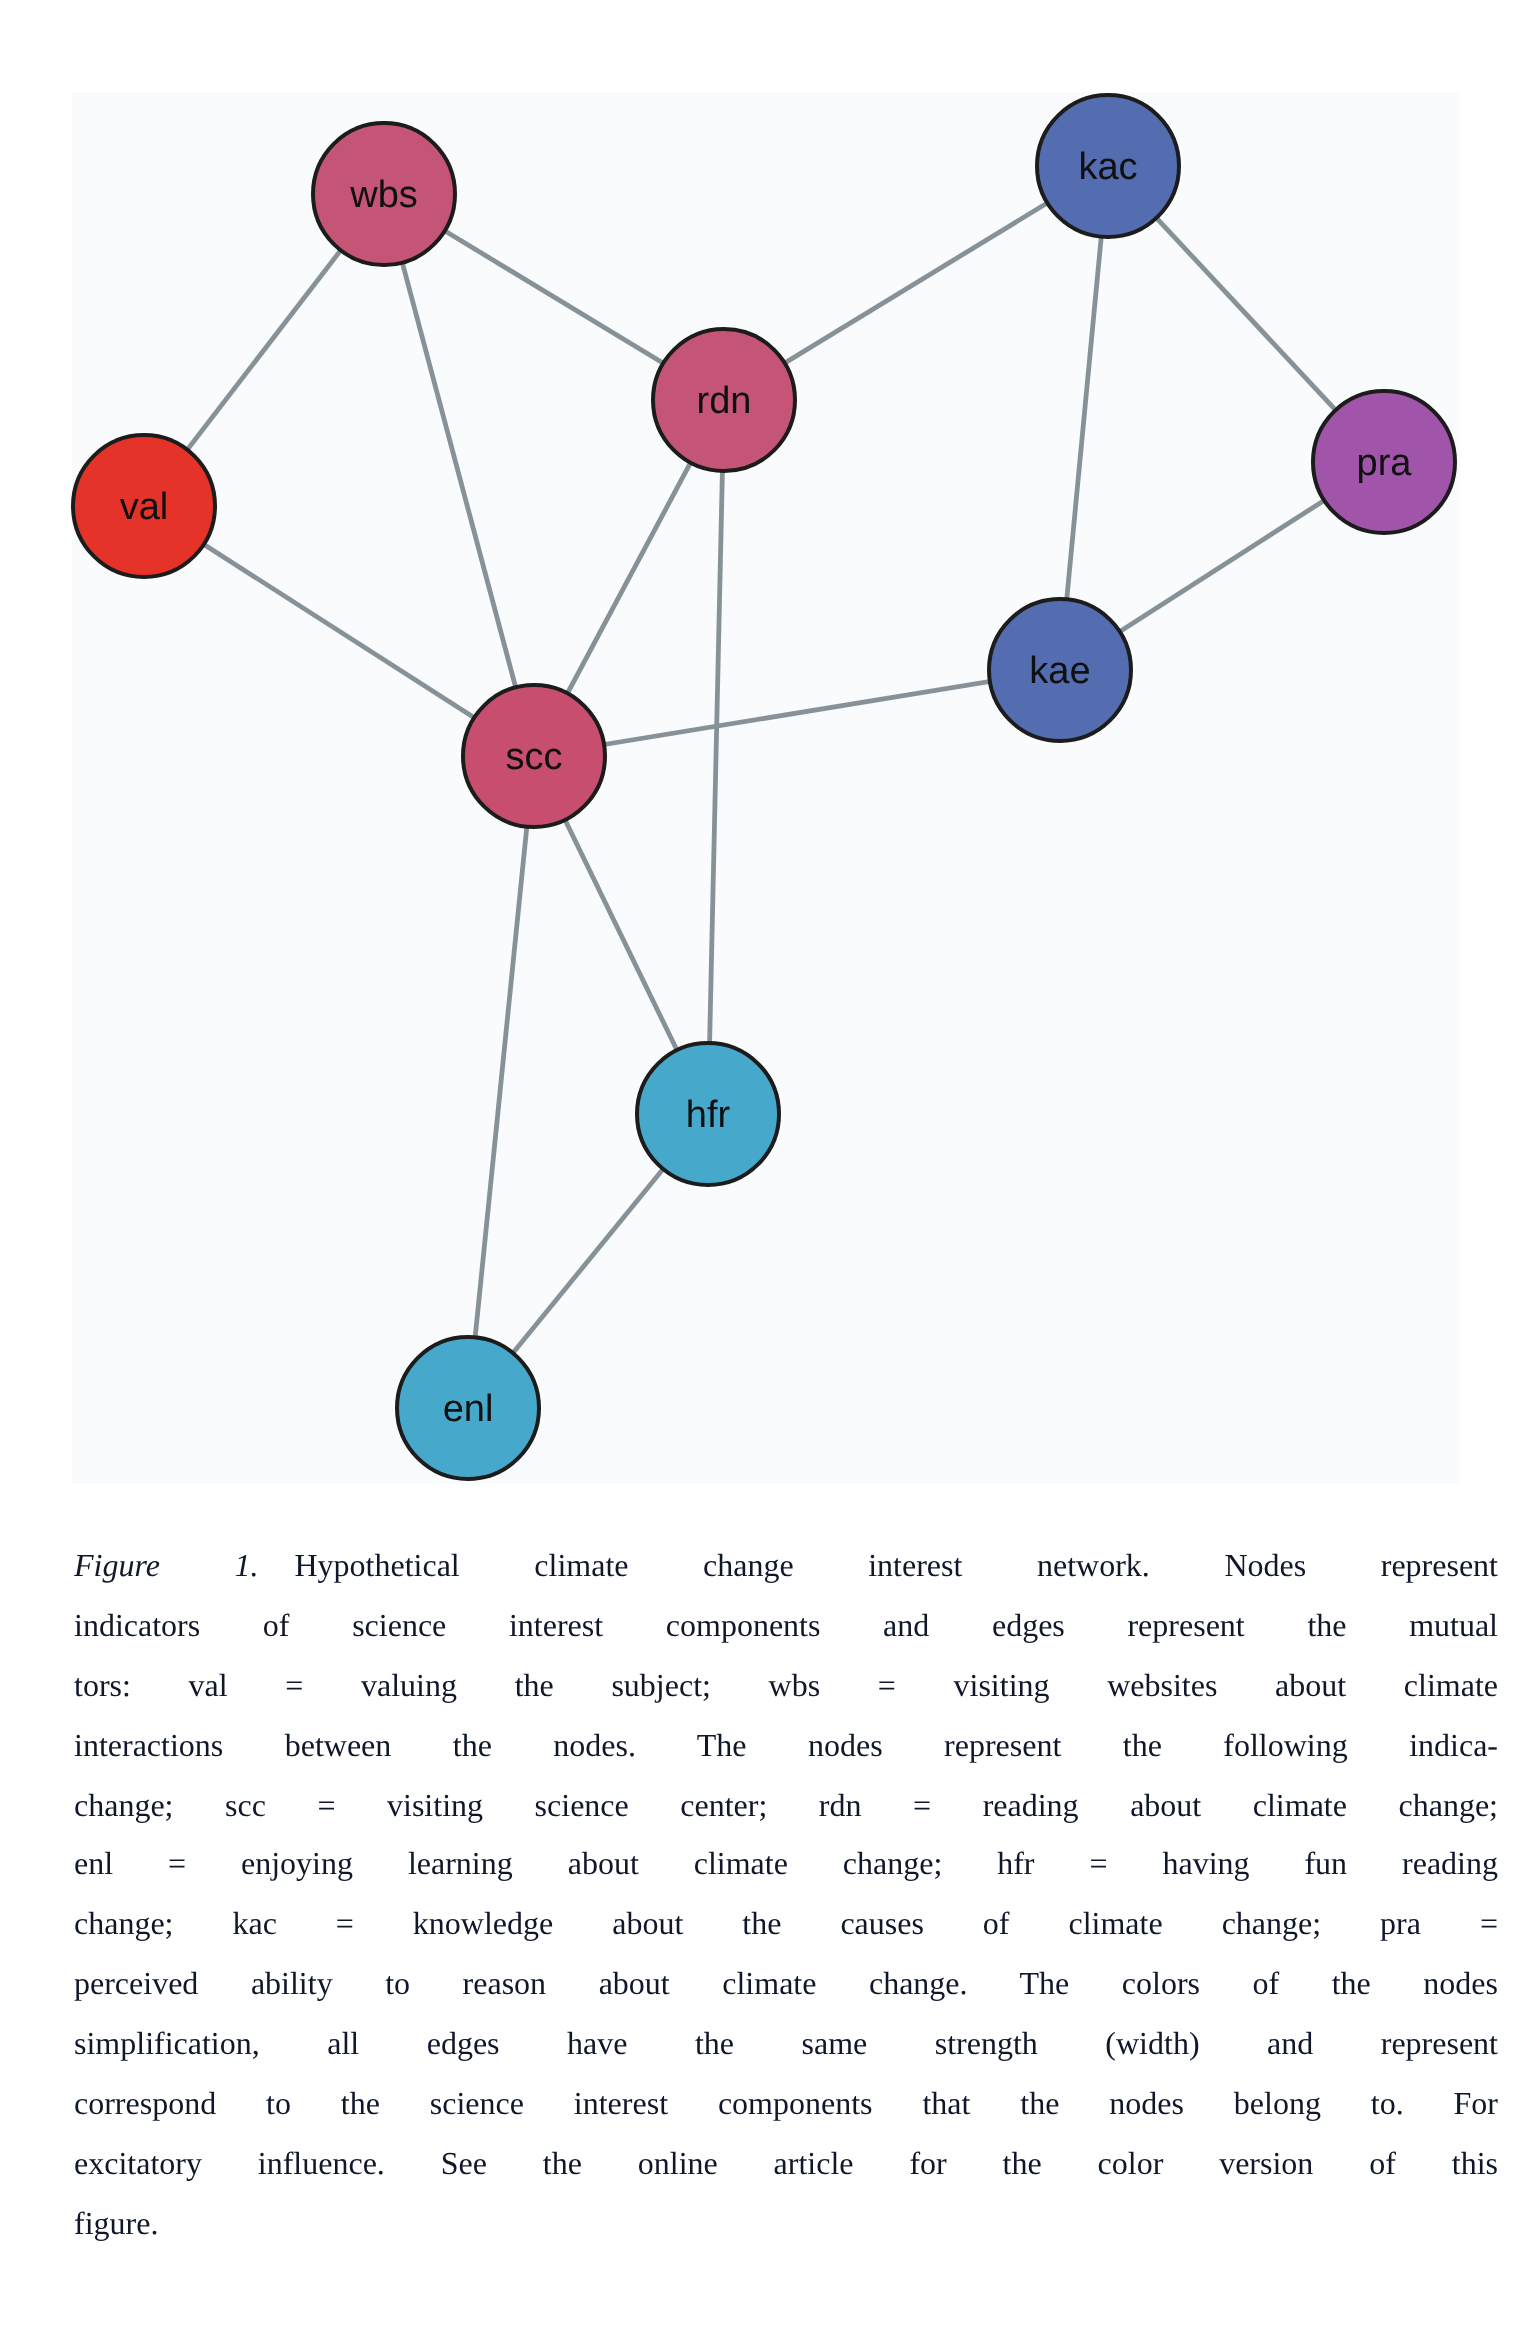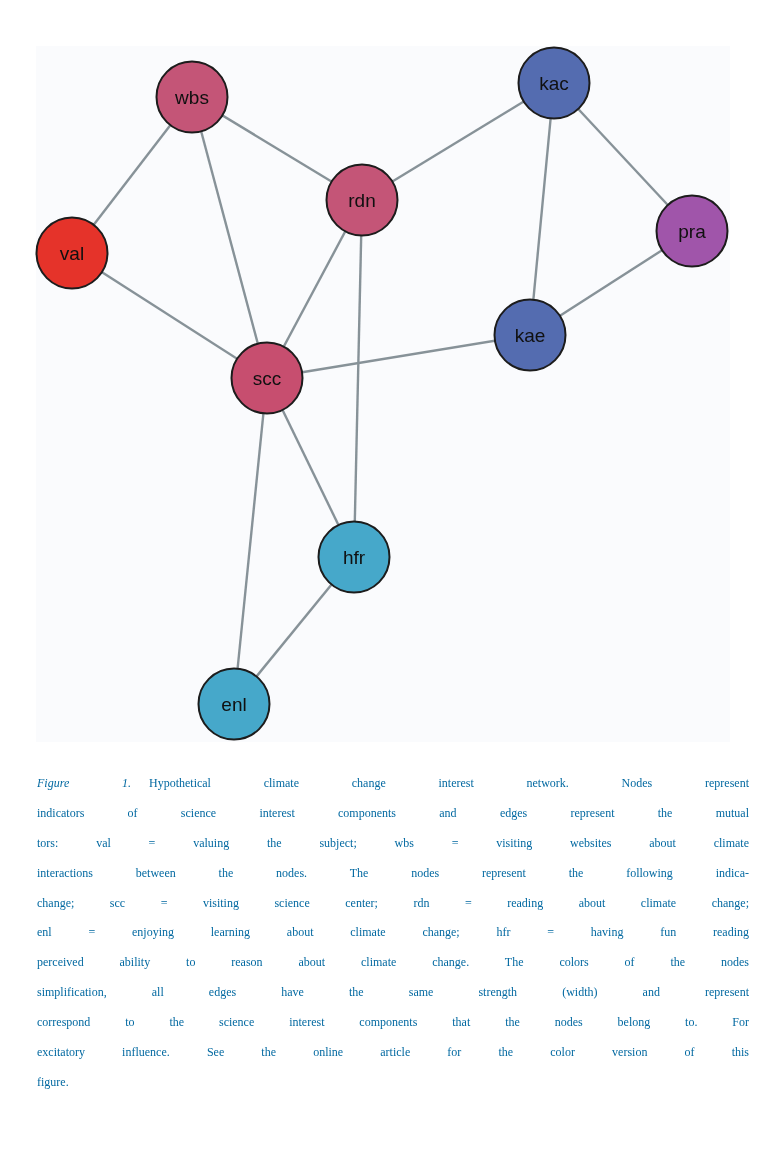--- a/index.html
+++ b/index.html
@@ -25,23 +25,23 @@
   svg.network {
     position: absolute;
     left: 0;
     top: 0;
   }
   .caption {
     position: absolute;
     left: 37px;
     top: 769px;
     width: 712px;
-    font-size: 12px;
+    font-size: 16px;
     line-height: 29.9px;
-    color: #0369a1;
+    color: #0f172a;
   }
   .caption-line {
     text-align: justify;
     text-align-last: justify;
     height: 29.9px;
     overflow: hidden;
   }
   .caption-line.last {
     text-align: center;
     text-align-last: left;
@@ -97,18 +97,19 @@
     </svg>
 </div>
 
 <div class="caption" id="caption">
     <div class="caption-line"><span class="fig-label">Figure 1.</span>Hypothetical climate change interest network. Nodes represent</div>
     <div class="caption-line">indicators of science interest components and edges represent the mutual</div>
     <div class="caption-line">tors: val = valuing the subject; wbs = visiting websites about climate</div>
     <div class="caption-line">interactions between the nodes. The nodes represent the following indica-</div>
     <div class="caption-line">change; scc = visiting science center; rdn = reading about climate change;</div>
     <div class="caption-line">enl = enjoying learning about climate change; hfr = having fun reading</div>
+    <div class="caption-line">change; kac = knowledge about the causes of climate change; pra =</div>
     <div class="caption-line">perceived ability to reason about climate change. The colors of the nodes</div>
     <div class="caption-line">simplification, all edges have the same strength (width) and represent</div>
     <div class="caption-line">correspond to the science interest components that the nodes belong to. For</div>
     <div class="caption-line">excitatory influence. See the online article for the color version of this</div>
     <div class="caption-line last">figure.</div>
   </div>
 
 </body></html>

